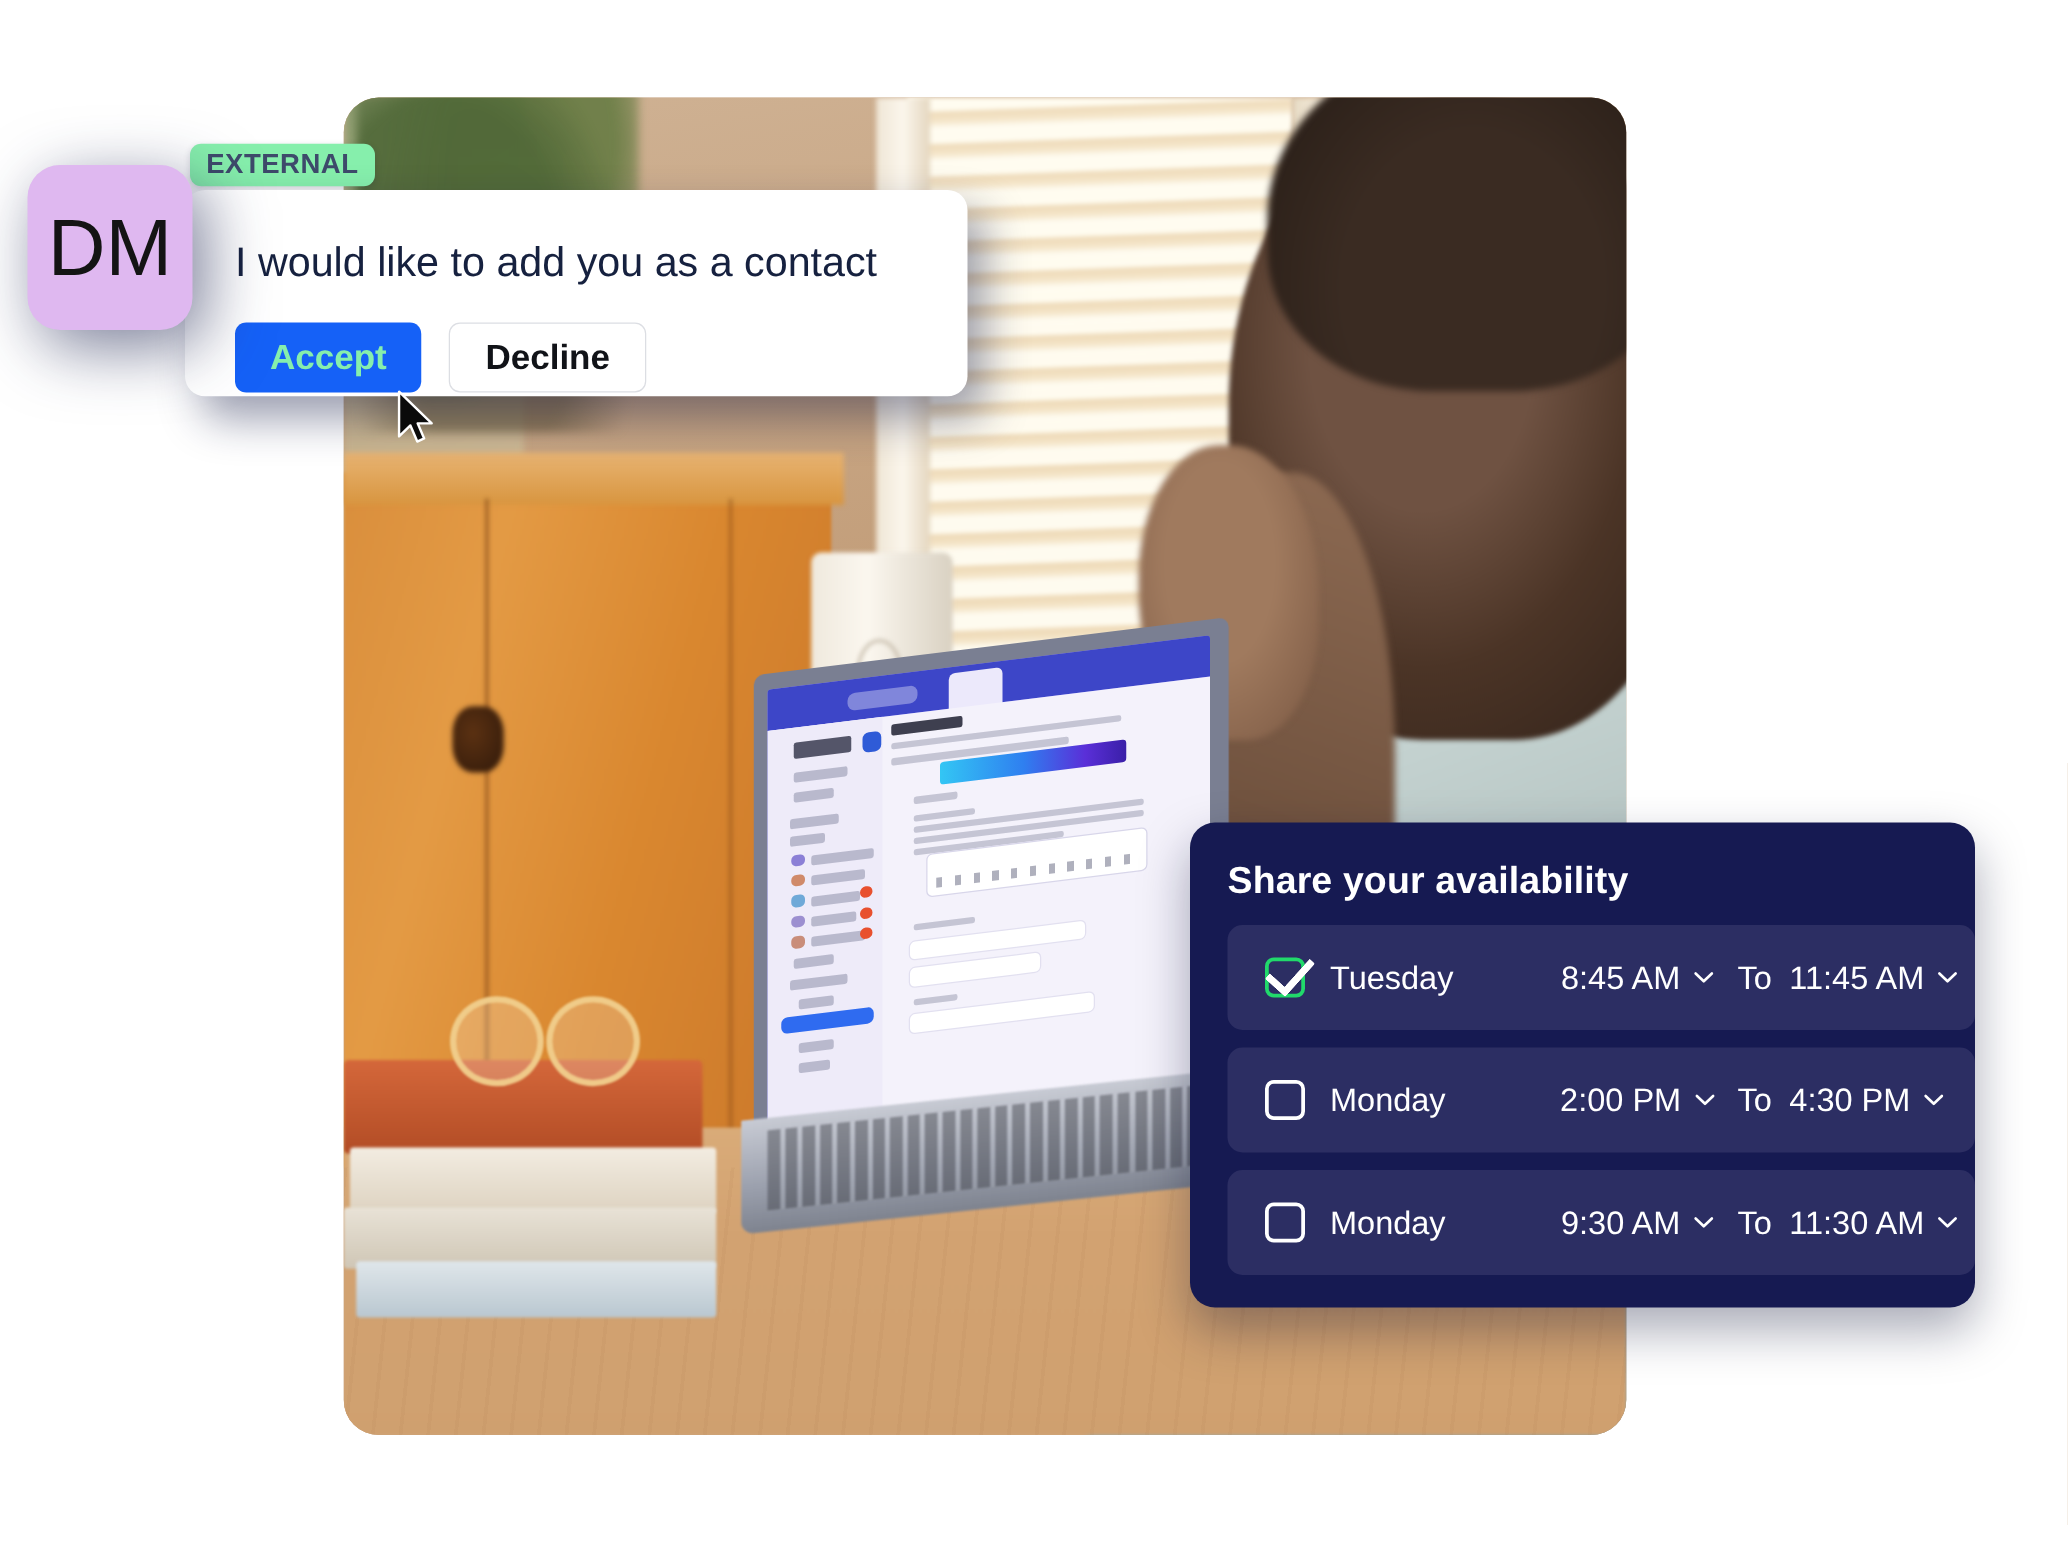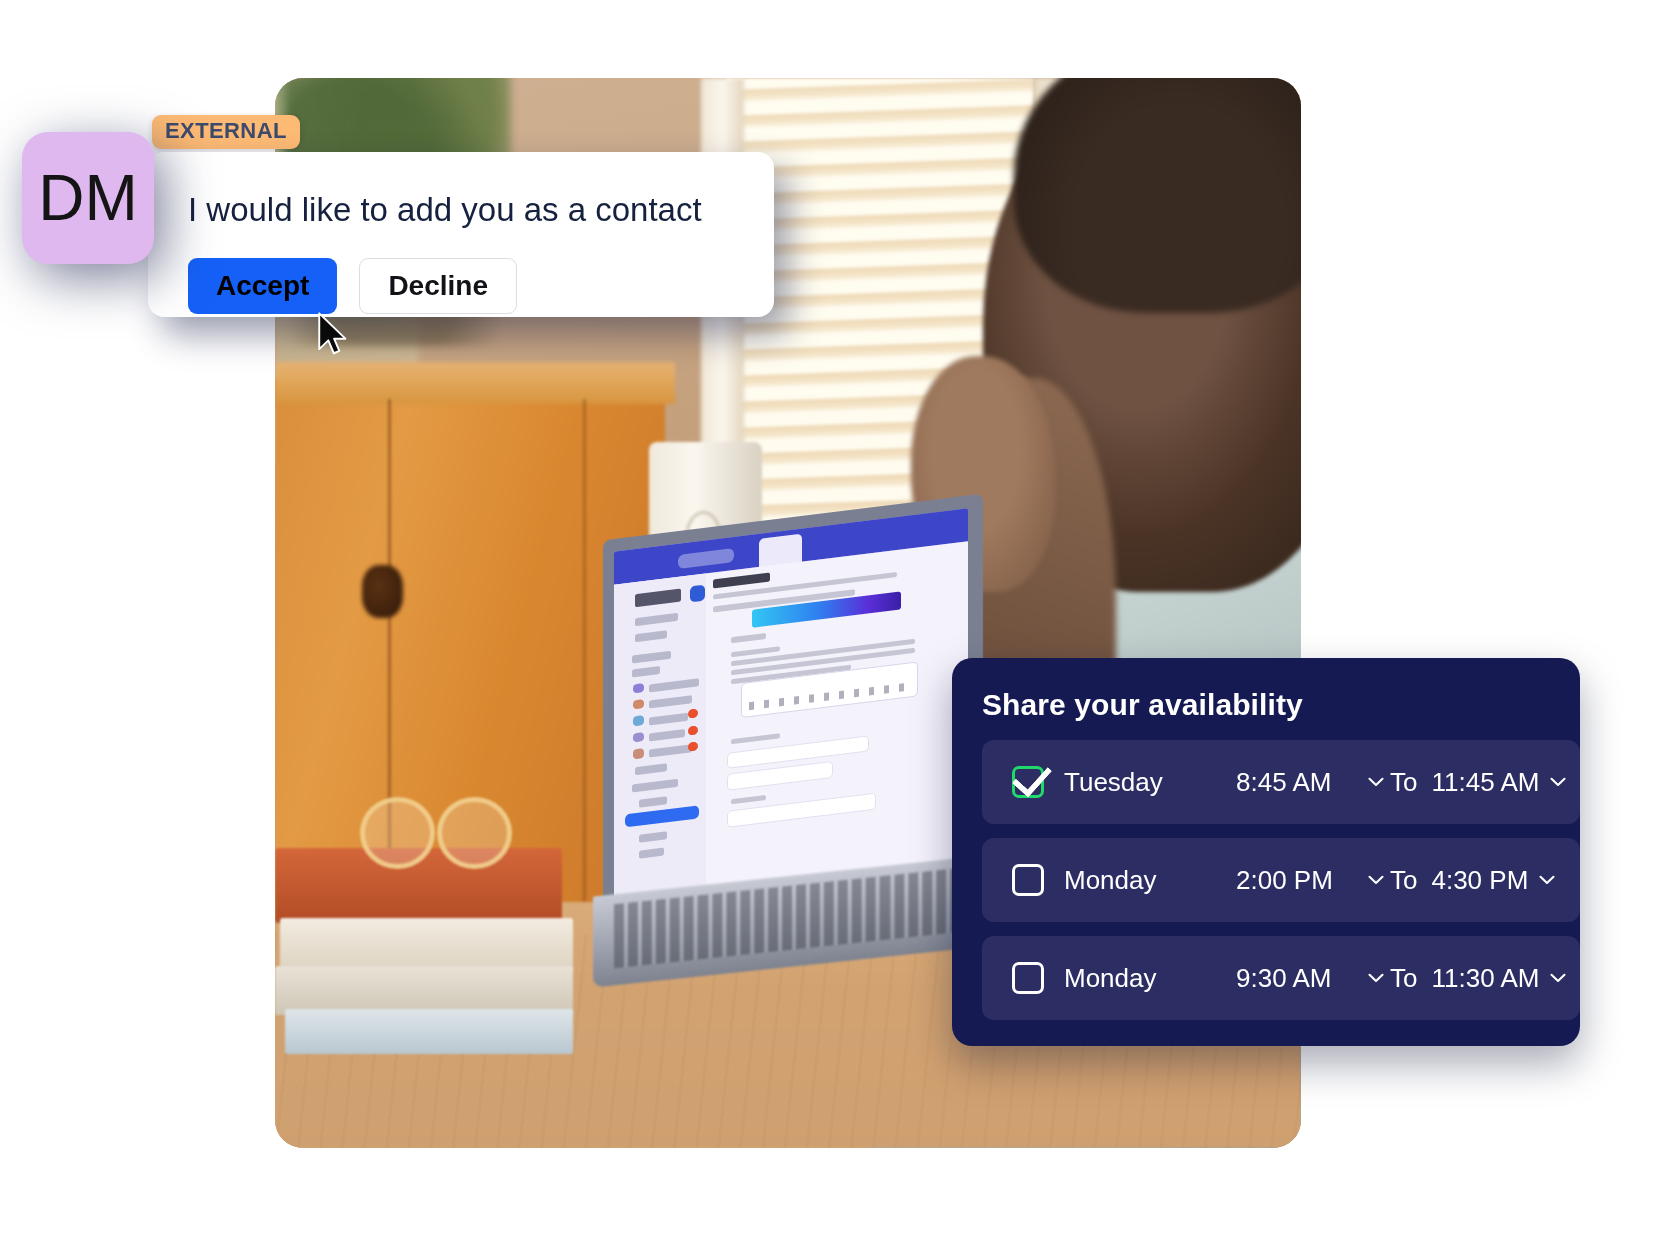--- a/index.html
+++ b/index.html
@@ -246,21 +246,21 @@
   .lp-msgbox { position:absolute; left:36%; top:40.5%; width:50%; height:9.5%; background:#ffffff; border:1px solid #d8d6ea; border-radius:5px;}
   .lp-toolrow { position:absolute; left:38%; top:45.8%; width:45%; height:2.4%;
       background: repeating-linear-gradient(90deg, rgba(110,112,135,.55) 0 5px, rgba(0,0,0,0) 5px 15px);}
   .lp-bubble { position:absolute; background:#ffffff; border-radius:5px; border:1px solid #e2e0f0;}
 
   
   .external-badge {
     position: absolute;
     left: 152px; top: 115px;
     padding: 5px 13px 7px;
-    background: #fdba74;
+    background: #86efac;
     border-radius: 9px;
     color: #3e4a6b;
     font-size: 22px;
     font-weight: 700;
     letter-spacing: .4px;
     line-height: 1;
     box-shadow: 0 2px 6px rgba(20,25,60,.18);
     z-index: 40;
   }
 
@@ -301,21 +301,21 @@
     font-weight: 400;
     line-height: 1.1;
     white-space: nowrap;
   }
   .contact-actions {
     display: flex; gap: 22px;
     margin-top: 30px;
   }
   .btn-accept {
     background: #1561f7;
-    color: #000000;
+    color: #86efac;
     border: none;
     border-radius: 9px;
     padding: 0 28px;
     height: 56px;
     font-size: 28px;
     font-family: "Liberation Sans", sans-serif;
     font-weight: 700;
     cursor: pointer;
     text-align: center;
   }
@@ -389,21 +389,21 @@
     color: #ffffff;
     font-size: 26px;
     width: 172px;
     flex: 0 0 auto;
   }
   .time-sel {
     display: flex; align-items: center; gap: 11px;
     color: #ffffff;
     font-size: 26px;
   }
-  .time-from { width: 148px; justify-content: space-between; }
+  .time-from { width: 148px; justify-content: center; }
   .to-label {
     color: #ffffff;
     font-size: 26px;
     margin: 0 14px 0 6px;
     flex: 0 0 auto;
   }
   .chev {
     width: 16px; height: 10px;
     flex: 0 0 auto;
   }

